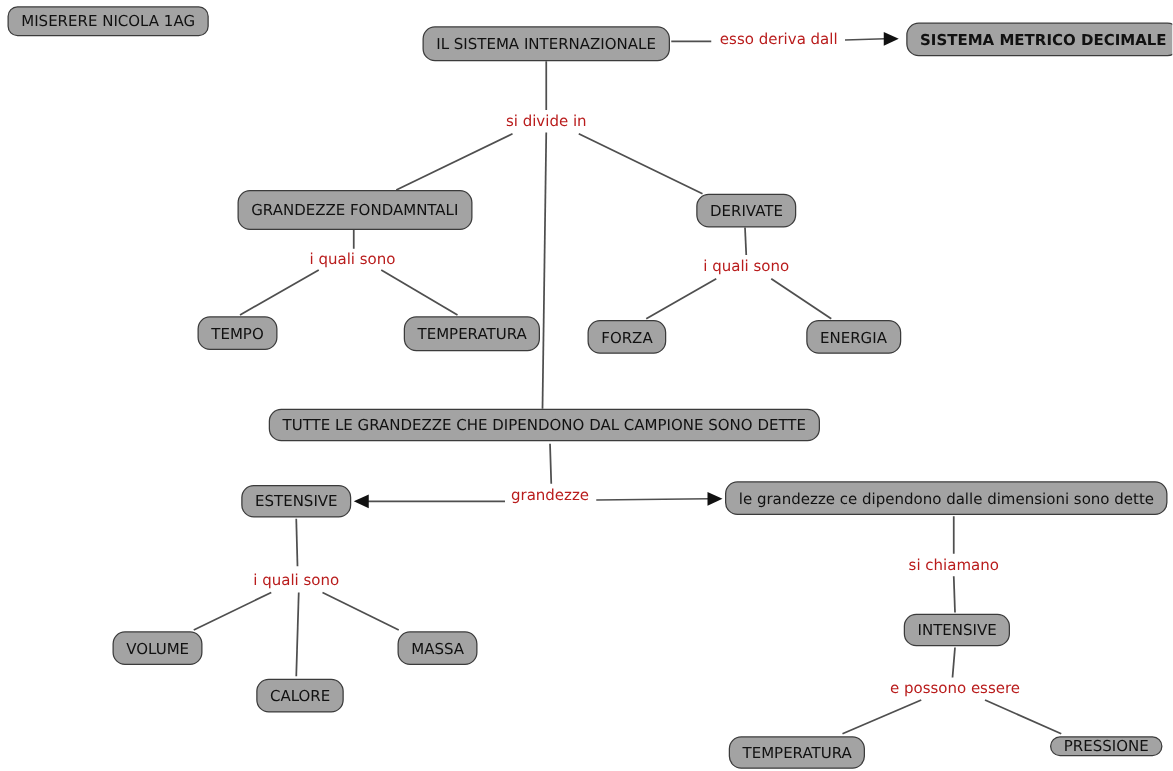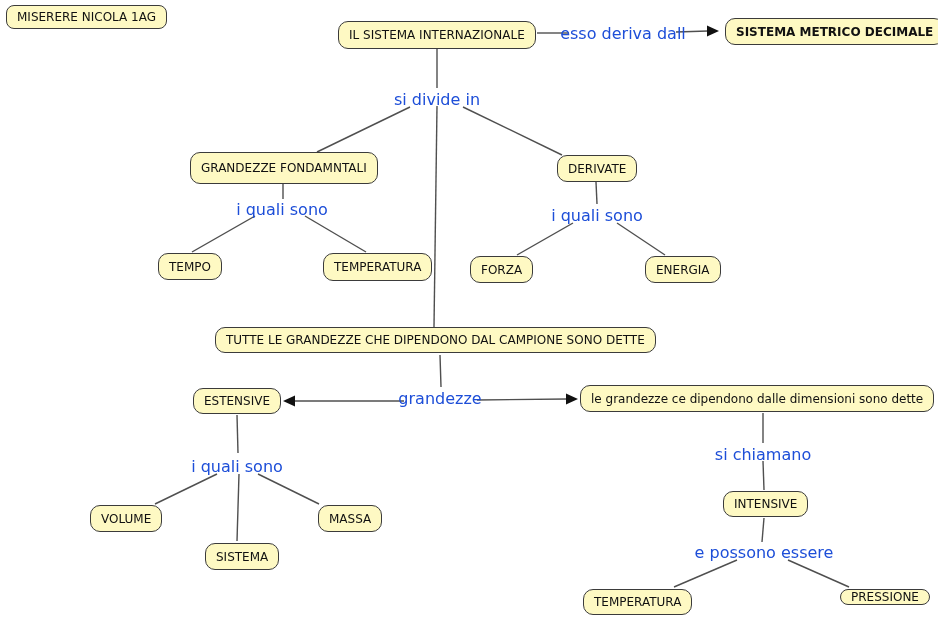--- a/index.html
+++ b/index.html
@@ -22,34 +22,34 @@
     width: 938px;
     height: 617px;
     pointer-events: none;
   }
   .node {
     position: absolute;
     display: inline-flex;
     align-items: center;
     justify-content: center;
     padding: 0 10px;
-    background: #fef9c3;
+    background: #a3a3a3;
     border: 1.6px solid #3b3b3b;
     border-radius: 10px;
     font-size: 12px;
     color: #111111;
     white-space: nowrap;
     box-sizing: border-box;
     line-height: 1;
   }
   .link-label {
     position: absolute;
     transform: translateX(-50%);
-    font-size: 16px;
-    color: #1d4ed8;
+    font-size: 12px;
+    color: #b91c1c;
     white-space: nowrap;
     line-height: 1.2;
   }
 </style>
 </head>
 <body>
 
 <div id="canvas">
 
   <svg id="wires" viewBox="0 0 938 617" xmlns="http://www.w3.org/2000/svg">
@@ -129,21 +129,21 @@
   <div class="node" style="left:645px; top:256px; height:27px;">ENERGIA</div>
 
   <div class="node" style="left:215px; top:327px; height:26px;">TUTTE LE GRANDEZZE CHE DIPENDONO DAL CAMPIONE SONO DETTE</div>
 
   <div class="node" style="left:193px; top:388px; height:26px;">ESTENSIVE</div>
 
   <div class="node" style="left:580px; top:385px; height:27px;">le grandezze ce dipendono dalle dimensioni sono dette</div>
 
   <div class="node" style="left:90px;  top:505px; height:27px;">VOLUME</div>
 
-  <div class="node" style="left:205px; top:543px; height:27px;">SISTEMA</div>
+  <div class="node" style="left:205px; top:543px; height:27px;">CALORE</div>
 
   <div class="node" style="left:318px; top:505px; height:27px;">MASSA</div>
 
   <div class="node" style="left:723px; top:491px; height:26px;">INTENSIVE</div>
 
   <div class="node" style="left:583px; top:589px; height:26px;">TEMPERATURA</div>
 
   <div class="node" style="left:840px; top:589px; height:16px;">PRESSIONE</div>
 
   <div class="link-label" style="left:623px; top:24px;">esso deriva dall</div>

